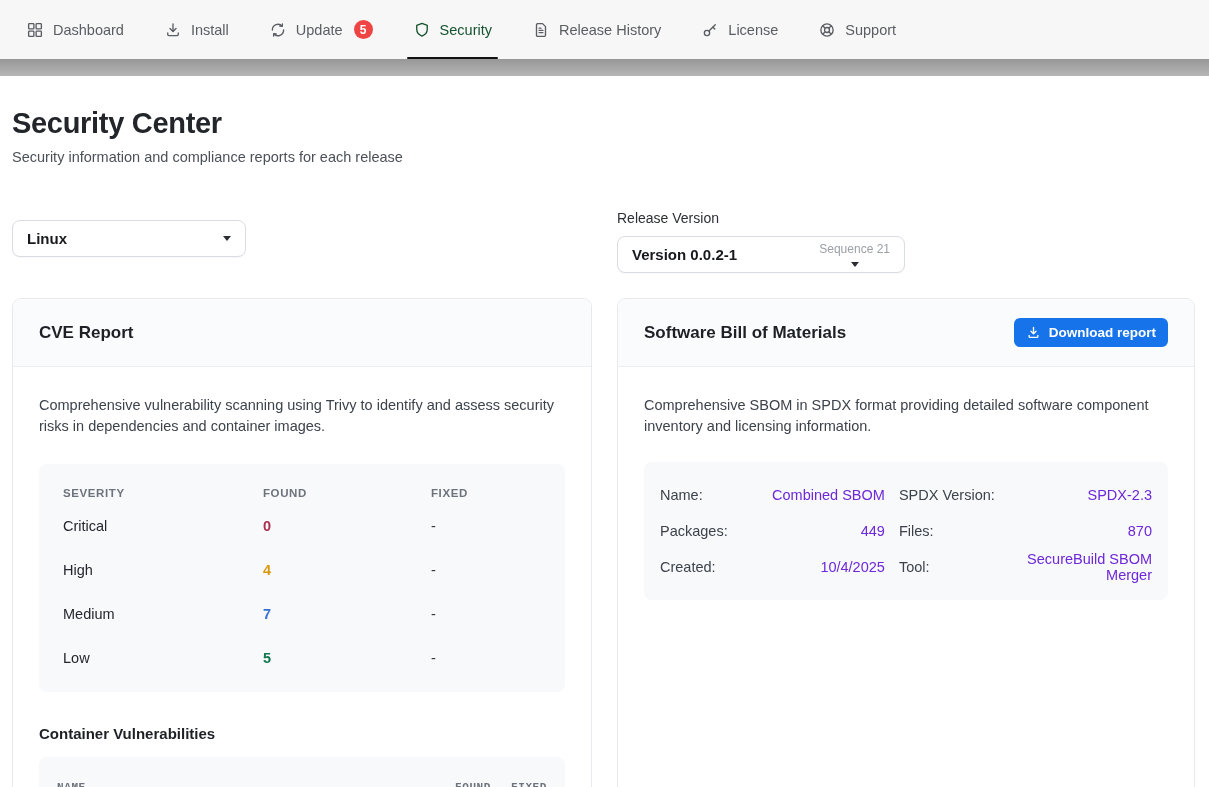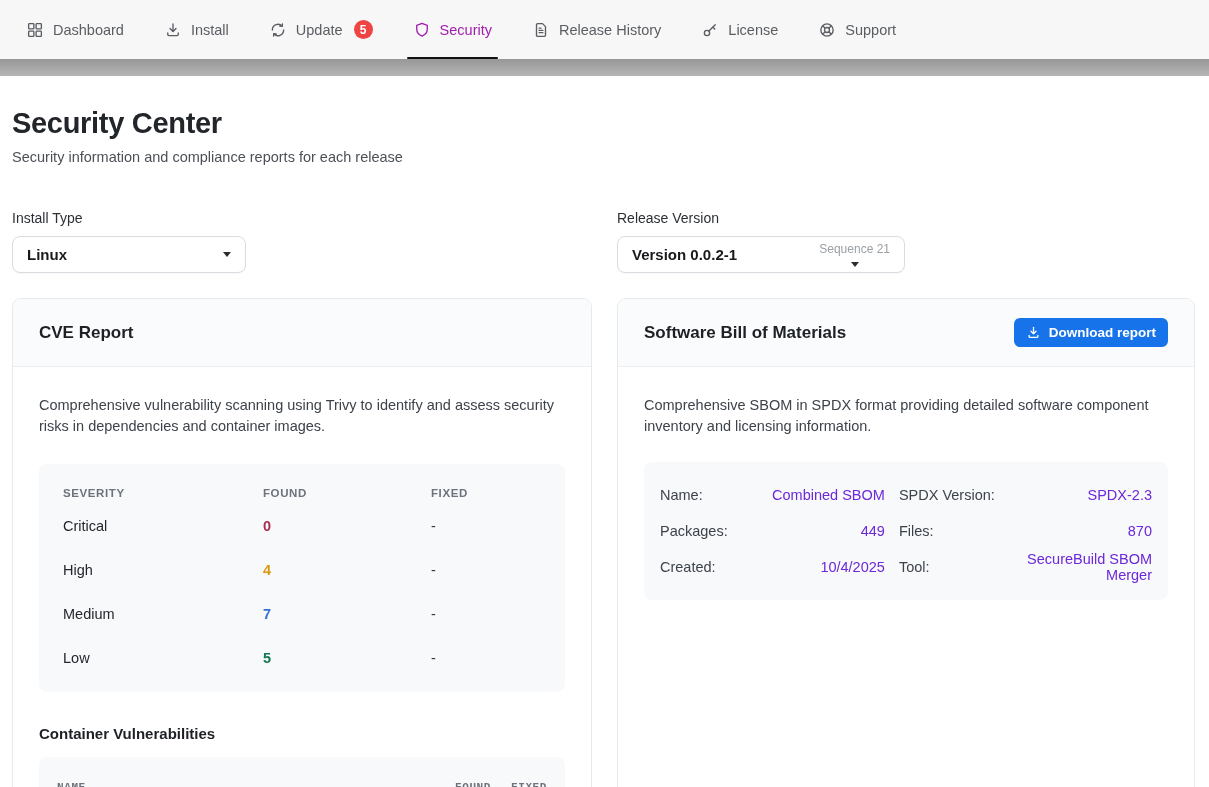--- a/index.html
+++ b/index.html
@@ -13,21 +13,21 @@
   .topnav {
     height:59px; background:#f7f7f8;
     display:flex; align-items:stretch; padding-left:6px;
   }
   .nav-item {
     display:flex; align-items:center; gap:9px;
     padding:0 20px; font-size:14.5px; color:#5a5d61;
     position:relative; cursor:pointer; white-space:nowrap;
   }
   .nav-item svg { flex:0 0 auto; }
-  .nav-item.active { color:#a21caf; font-weight:500; }
+  .nav-item.active { color:#14532d; font-weight:500; }
   .nav-item.active::after {
     content:""; position:absolute; left:14px; right:14px; bottom:0;
     height:2.5px; background:#111; border-radius:1px;
   }
   .nav-badge {
     min-width:19px; height:19px; border-radius:10px;
     color:#fff; font-size:12px; font-weight:700;
     display:flex; align-items:center; justify-content:center;
     padding:0 5px; margin-left:2px;
   }
@@ -207,21 +207,20 @@
 
 <div class="gray-band"></div>
 
 <div class="page">
 
   <h1 class="page-title">Security Center</h1>
   <div class="page-subtitle">Security information and compliance reports for each release</div>
 
   <div class="two-col filters">
     <div>
-      <div class="field-label">Install Type</div>
       <div class="select select-install">
         <span class="select-value">Linux</span>
         <span class="caret"></span>
       </div>
     </div>
     <div>
       <div class="field-label">Release Version</div>
       <div class="select select-version">
         <span class="select-value">Version 0.0.2-1</span>
         <span class="select-right">

